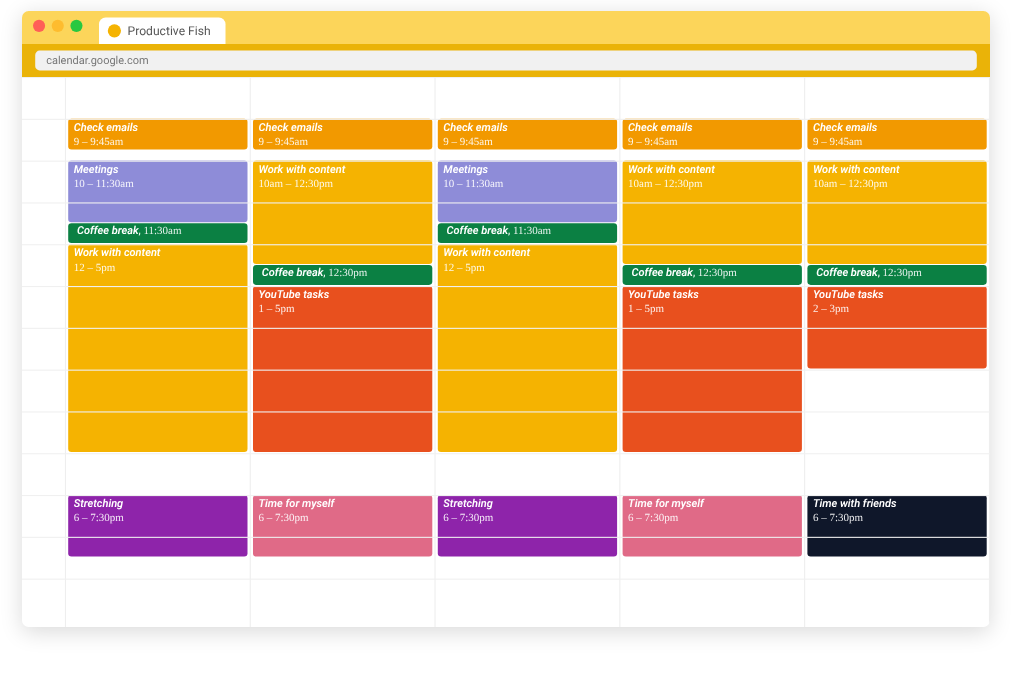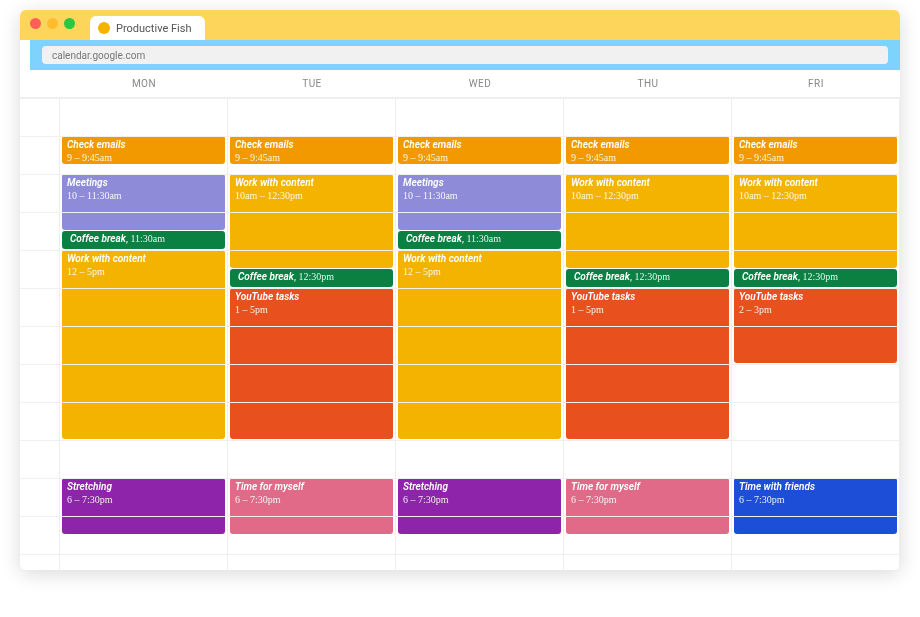--- a/index.html
+++ b/index.html
@@ -54,23 +54,22 @@
     font-size: 11px;
     color: #555;
   }
   .tab .favicon {
     width: 12px; height: 12px;
     background: #f5b301;
     border-radius: 50%;
     position: relative;
   }
   .addrbar-wrap {
-    background: #7dd3fc;
+    background: #eab308;
     padding: 6px 12px;
-    margin-left: 10px;
   }
   .addrbar {
     background: #f1f1f1;
     border-radius: 4px;
     height: 18px;
     font-size: 10px;
     color: #777;
     display: flex;
     align-items: center;
     padding: 0 10px;
@@ -143,28 +142,20 @@
       <span class="favicon"></span>
       <span>Productive Fish</span>
     </div>
   </div>
   <div class="addrbar-wrap">
     <div class="addrbar">
       <span>calendar.google.com</span>
     </div>
   </div>
 
-  <div class="dayheaders">
-    <div class="dh"></div>
-    <div class="dh">MON</div>
-    <div class="dh">TUE</div>
-    <div class="dh">WED</div>
-    <div class="dh">THU</div>
-    <div class="dh">FRI</div>
-  </div>
 
   <div class="calgrid">
     <div class="gutter"></div>
     <div class="daycol" id="day0">
         <div class="event" style="top: 38px; height: 27.5px; background: rgb(242, 153, 0);">
           <div class="title">Check emails</div>
           <div class="time">9 – 9:45am</div>
         </div>
         <div class="event" style="top: 76px; height: 56px; background: rgb(142, 140, 216);">
           <div class="title">Meetings</div>
@@ -244,21 +235,21 @@
         </div>
         <div class="event" style="top: 76px; height: 94px; background: rgb(245, 179, 1);">
           <div class="title">Work with content</div>
           <div class="time">10am – 12:30pm</div>
         </div>
         <div class="event small" style="top: 171px; height: 18px; background: rgb(11, 128, 67);"><span class="title">Coffee break</span><span class="sep"></span><span class="time">12:30pm</span></div>
         <div class="event" style="top: 190px; height: 75px; background: rgb(232, 80, 30);">
           <div class="title">YouTube tasks</div>
           <div class="time">2 – 3pm</div>
         </div>
-        <div class="event" style="top: 380px; height: 56px; background: #1d4ed8;">
+        <div class="event" style="top: 380px; height: 56px; background: #0f172a;">
           <div class="title">Time with friends</div>
           <div class="time">6 – 7:30pm</div>
         </div>
       </div>
     <div class="hourlines" id="hourlines">
         <div style="top: 0px;"></div>
         <div style="top: 38px;"></div>
         <div style="top: 76px;"></div>
         <div style="top: 114px;"></div>
         <div style="top: 152px;"></div>

